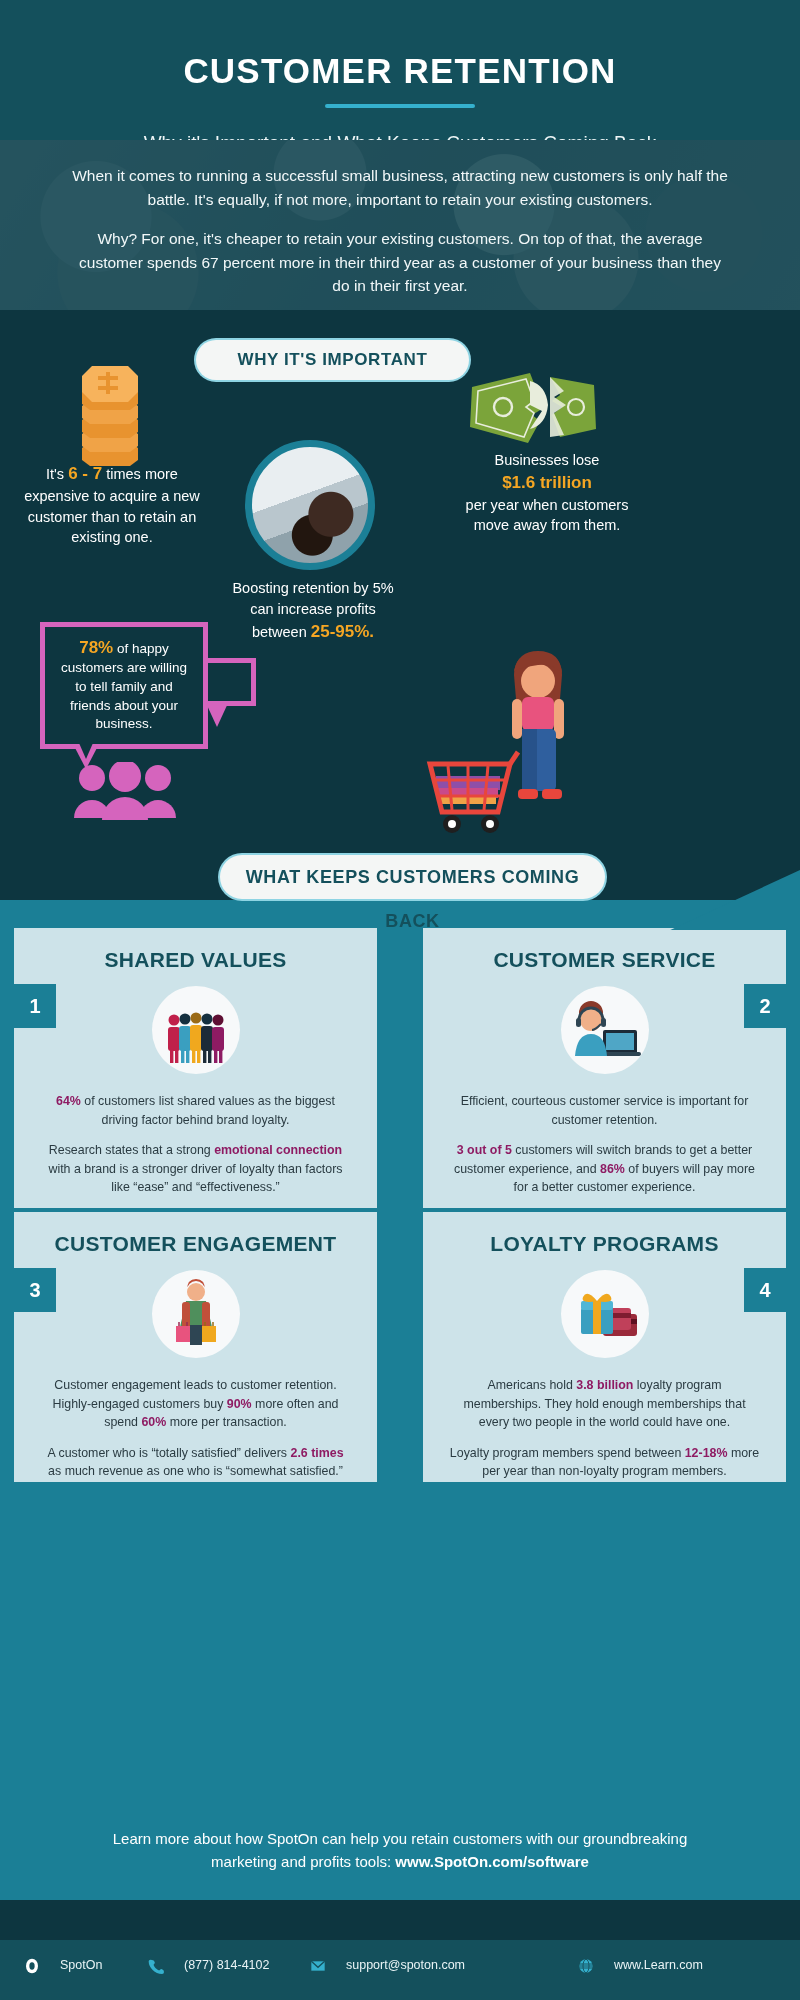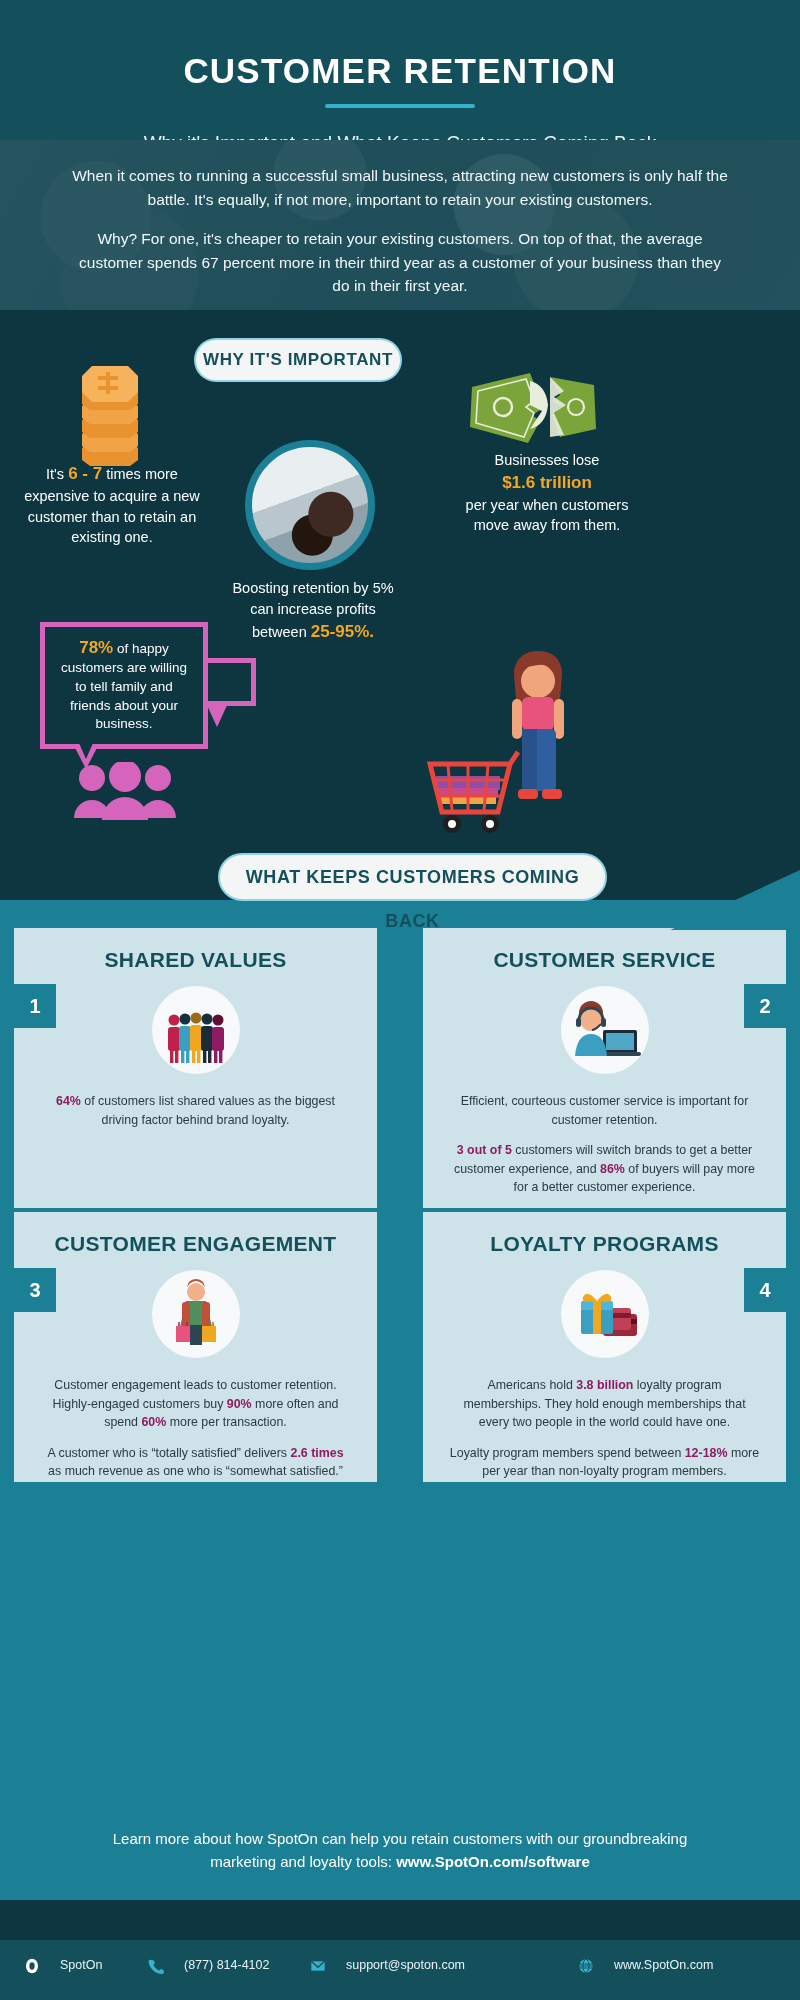--- a/index.html
+++ b/index.html
@@ -65,21 +65,21 @@
     clip-path:polygon(100% 0, 100% 100%, 0 100%);
     z-index:1;
   }
 
   .pill {
     background:#f4f6f5; color:#14505c; border-radius:22px;
     font-weight:bold; text-align:center; letter-spacing:.6px;
     box-shadow:0 0 0 2px #8ed4e3;
   }
   #why-pill {
-    position:absolute; left:196px; top:30px; width:204px; height:40px;
+    position:absolute; left:196px; top:30px; width:273px; height:40px;
     line-height:40px; font-size:17px; z-index:3;
   }
 
   
   #coin-stack { position:absolute; left:68px; top:52px; width:84px; height:116px; z-index:2; }
   
   #torn-bill { position:absolute; left:468px; top:55px; width:130px; height:86px; z-index:2; }
 
   .stat-block { position:absolute; text-align:center; font-size:14.5px; line-height:1.42; z-index:3; }
   #stat-left { left:22px; top:152px; width:180px; }
@@ -332,20 +332,23 @@
             <rect x="60" y="41" width="12" height="24" rx="3" fill="#8e1b63"></rect>
             <rect x="62" y="63" width="3.4" height="14" fill="#8e1b63"></rect>
             <rect x="67" y="63" width="3.4" height="14" fill="#8e1b63"></rect>
         </g>
       </svg>
     </div>
     <div class="body">
       <p>
         <span class="hl-purple">64%</span><span> of customers list shared values as the biggest driving factor behind brand loyalty.</span>
       </p>
+      <p>
+        <span>Research states that a strong </span><span class="hl-purple">emotional connection</span><span> with a brand is a stronger driver of loyalty than factors like “ease” and “effectiveness.”</span>
+      </p>
     </div>
   </div>
 
   <div id="card2" class="card right">
     <div class="hdr">CUSTOMER SERVICE</div>
     <div class="badge">2</div>
     <div class="bubble-icon">
       <svg viewBox="0 0 88 88" style="width:100%;height:100%">
         <rect x="42" y="44" width="34" height="24" rx="2" fill="#1c2b38"></rect>
         <rect x="45" y="47" width="28" height="17" fill="#4fa6c6"></rect>
@@ -419,21 +422,21 @@
       <p>
         <span>Loyalty program members spend between </span><span class="hl-purple">12-18%</span><span> more per year than non-loyalty program members.</span>
       </p>
     </div>
   </div>
 </div>
 
 <div id="cta">
   <p>Learn more about how SpotOn can help you retain customers with our groundbreaking</p>
   <p>
-    <span>marketing and loyalty tools: </span><span class="bold">www.SpotOn.com/software</span>
+    <span>marketing and profits tools: </span><span class="bold">www.SpotOn.com/software</span>
   </p>
 </div>
 
 <div id="footer">
   <div id="f-brand" class="fitem">
     <svg class="f-ico" viewBox="0 0 24 24">
       <ellipse cx="12" cy="12" rx="9" ry="11" fill="#ffffff"></ellipse>
       <ellipse cx="12" cy="12" rx="4" ry="5.5" fill="#14505c"></ellipse>
     </svg>
     <span>SpotOn</span>
@@ -450,15 +453,15 @@
       <path d="M2 5 L12 14 L22 5" fill="none" stroke="#14505c" stroke-width="2"></path>
     </svg>
     <span>support@spoton.com</span>
   </div>
   <div id="f-web" class="fitem">
     <svg class="f-ico" viewBox="0 0 24 24">
       <circle cx="12" cy="12" r="10" fill="#35b0cd"></circle>
       <ellipse cx="12" cy="12" rx="4.5" ry="10" fill="none" stroke="#14505c" stroke-width="1.4"></ellipse>
       <path d="M2 9 h20 M2 15 h20 M2 12 h20" stroke="#14505c" stroke-width="1.4"></path>
     </svg>
-    <span>www.SpotOn.com</span>
+    <span>www.Learn.com</span>
   </div>
 </div>
 
 </body></html>

